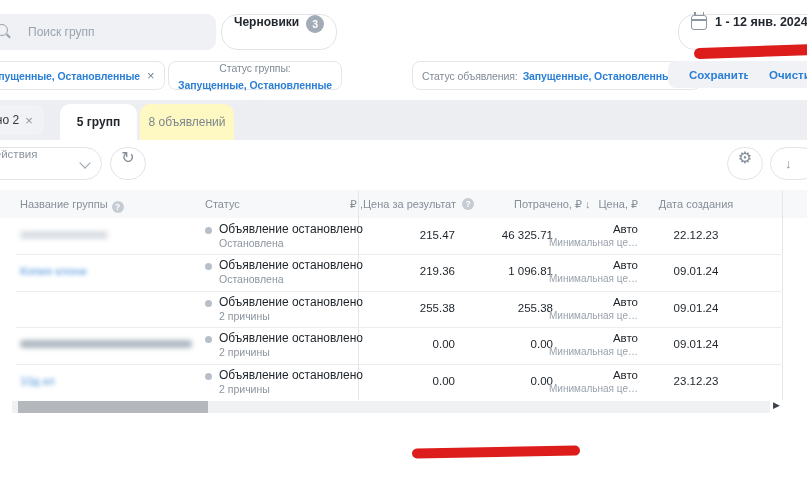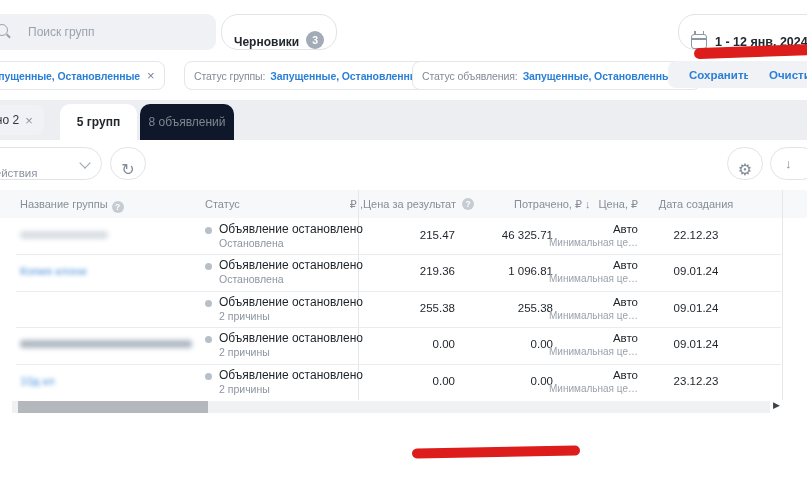--- a/index.html
+++ b/index.html
@@ -6,21 +6,21 @@
   #screen{position:relative;width:807px;height:487px;overflow:hidden;background:#fff;
           font-family:"Liberation Sans","DejaVu Sans",sans-serif;color:#1d2329;}
   .abs{position:absolute;}
   
   .search-field{top:14px;left:-14px;width:230px;height:36px;background:#f0f1f4;border:none;
     border-radius:9px;font-family:"Liberation Sans",sans-serif;font-size:12px;color:#8b949e;
     padding:0 10px 0 42px;outline:none;box-sizing:border-box;}
   .search-field::placeholder{color:#9aa3ad;}
   .mag{top:24px;left:-4px;width:10px;height:10px;border:1.6px solid #9aa3ad;border-radius:50%;}
   .mag:after{content:"";position:absolute;left:9px;top:10px;width:5px;height:1.6px;background:#9aa3ad;transform:rotate(45deg);}
-  .btn{display:flex;align-items:flex-end;justify-content:center;background:#fff;border:1px solid #e1e3e7;
+  .btn{display:flex;align-items:flex-start;justify-content:center;background:#fff;border:1px solid #e1e3e7;
        border-radius:17px;box-sizing:border-box;cursor:pointer;}
   .drafts{top:14px;left:221px;height:36px;padding:0 12px;gap:7px;font-size:12px;font-weight:bold;color:#22282e;}
   .badge{width:18px;height:18px;border-radius:50%;background:#a2abb6;color:#fff;font-size:10.5px;
          font-weight:bold;display:flex;align-items:center;justify-content:center;}
   .datebtn{top:14px;left:678px;height:36px;width:146px;padding:0 12px;gap:8px;justify-content:flex-start;
            font-size:12.5px;font-weight:bold;color:#22282e;}
   .cal{position:relative;width:14px;height:13px;border:1.5px solid #8d97a3;border-radius:3px;}
   .cal:before{content:"";position:absolute;left:2px;top:-4px;width:1.5px;height:3px;background:#8d97a3;}
   .cal:after{content:"";position:absolute;right:2px;top:-4px;width:1.5px;height:3px;background:#8d97a3;}
   .cal .ln{position:absolute;left:0;right:0;top:3px;height:1.5px;background:#8d97a3;}
@@ -33,21 +33,21 @@
   .graybtn{top:61px;height:27px;padding:0 21px;background:#f0f2f5;border:none;border-radius:8px;
            color:#2b7fd6;font-size:11.5px;font-weight:bold;display:flex;align-items:center;cursor:pointer;}
   
   .tabband{top:100px;left:0;width:807px;height:40px;background:#eceef1;}
   .seltab{top:105px;left:-52px;height:30px;background:#f1f2f5;border-radius:8px;display:flex;align-items:center;
           gap:6px;padding:0 11px;font-size:12px;color:#30363d;}
   .seltab .x{color:#8b959f;font-size:13px;}
   .tab{top:104px;height:36px;display:flex;align-items:center;justify-content:center;
        border-radius:10px 10px 0 0;font-size:12px;cursor:pointer;}
   .tab.active{left:60px;width:77px;background:#fff;font-weight:bold;color:#20262c;}
-  .tab.idle{left:140px;width:94px;background:#0f172a;color:#7d868f;}
+  .tab.idle{left:140px;width:94px;background:#fef9c3;color:#7d868f;}
   
   .panel{top:140px;left:0;width:807px;height:315px;background:#fff;}
   .actions{top:147px;left:-26px;width:128px;height:33px;justify-content:flex-start;padding:0 12px;
            font-size:11.5px;color:#8b939e;}
   .chev{position:absolute;right:12px;top:11px;width:7px;height:7px;border-right:1.5px solid #9aa3ad;
         border-bottom:1.5px solid #9aa3ad;transform:rotate(45deg);}
   .iconbtn{height:33px;width:36px;font-size:16px;color:#828c97;}
   
   .thead{top:190px;left:0;width:807px;height:28px;background:#f7f8fa;font-size:11px;color:#868e98;}
   .th{position:absolute;top:8px;}
@@ -96,21 +96,21 @@
     <span class="cal">
         <span class="ln"></span>
       </span>
     <span>1 - 12 янв. 2024</span>
   </div>
 
   <div class="abs chip" style="left:-24px;">
     <span class="val">Запущенные, Остановленные</span>
     <span class="x">×</span>
   </div>
-  <div class="abs chip" style="left:184px;">
+  <div class="abs chip" style="left:168px;flex-direction:column;">
     <span class="lbl">Статус группы:</span>
     <span class="val">Запущенные, Остановленные</span>
     <span class="x">×</span>
   </div>
   <div class="abs chip" style="left:412px;">
     <span class="lbl">Статус объявления:</span>
     <span class="val">Запущенные, Остановленные</span>
     <span class="x">×</span>
   </div>
   <div class="abs graybtn" style="left:668px;">Сохранить</div>

